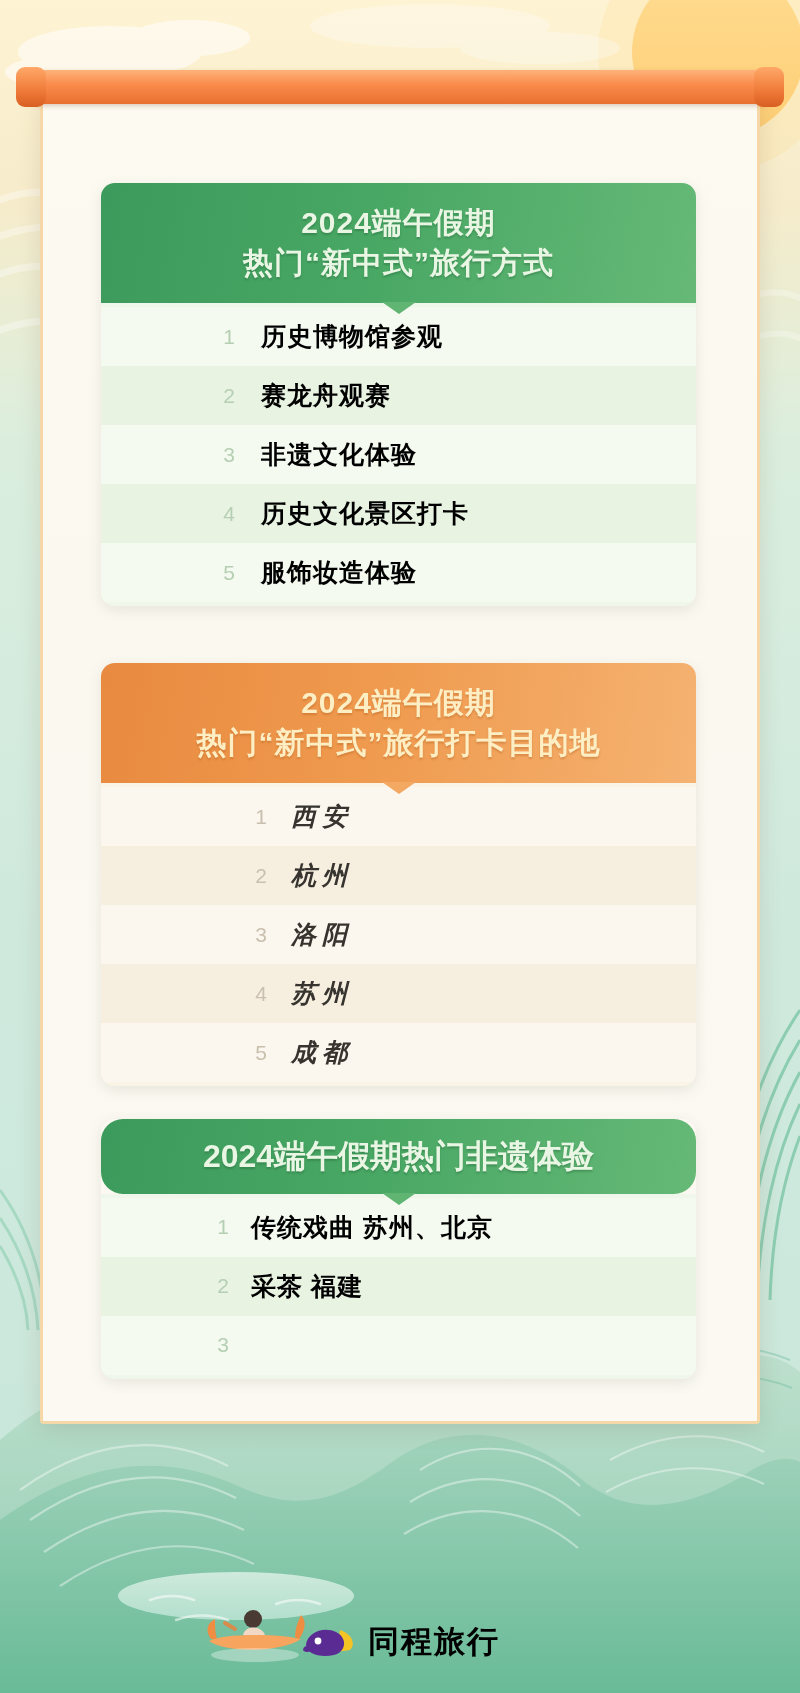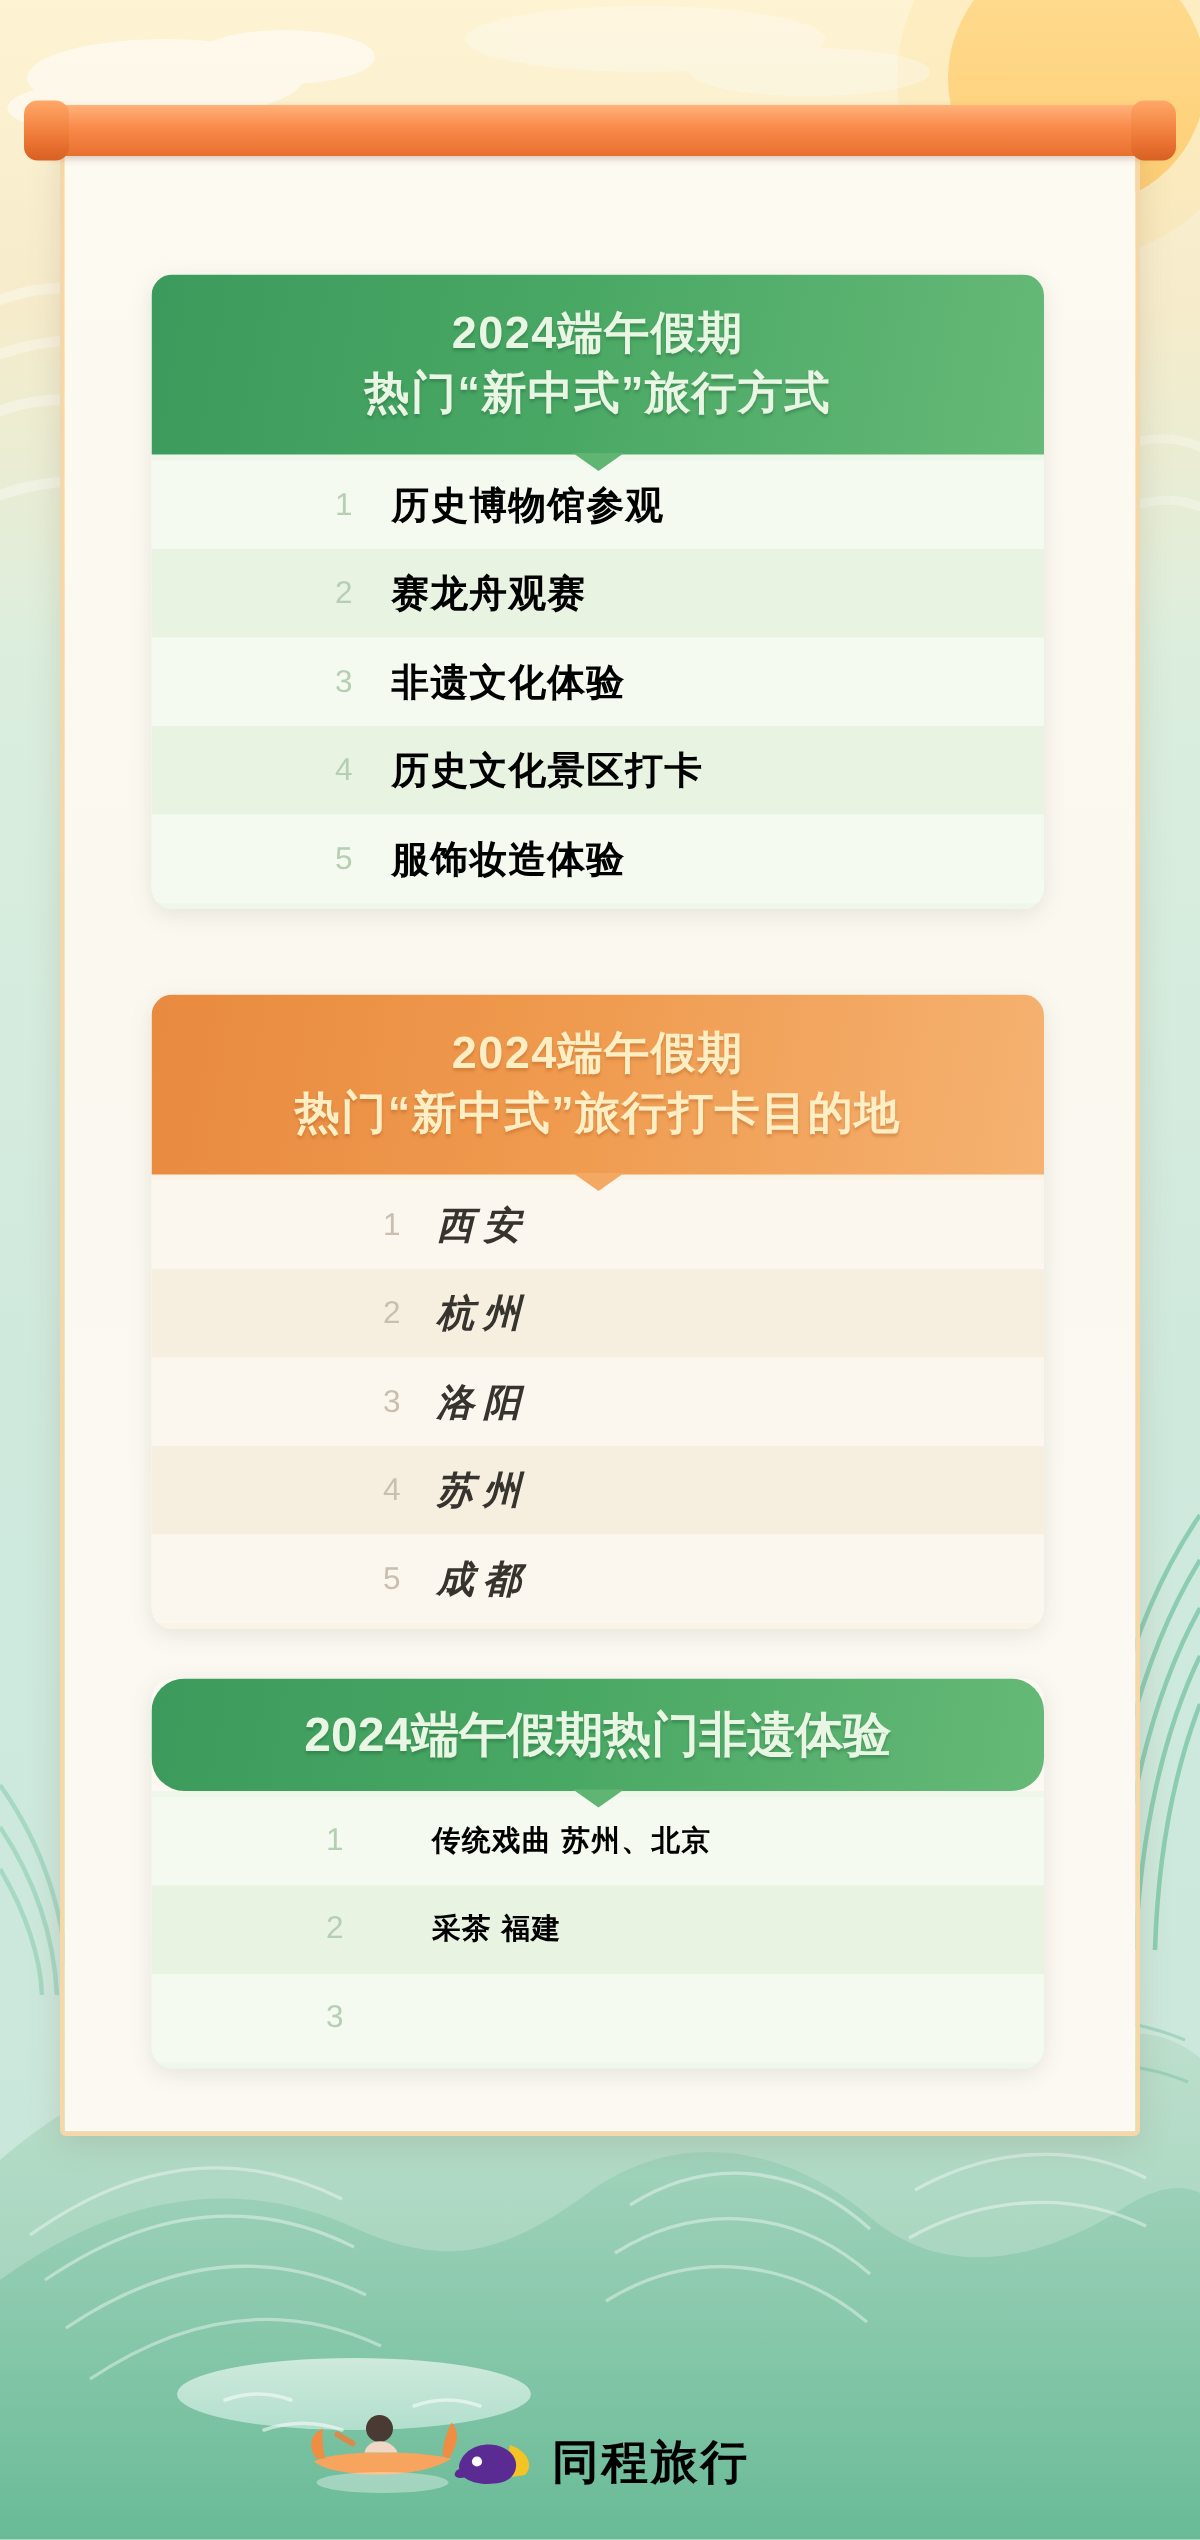--- a/index.html
+++ b/index.html
@@ -101,21 +101,21 @@
     width:160px; text-align:right; padding-right:26px;
     font-size:21px; font-weight:400;
   }
   .row .txt{
     font-size:25px; font-weight:bold; letter-spacing:1px;
   }
 
   
   .card3 .card-head{ font-size:32px; padding:16px 10px 16px; letter-spacing:0px;border-radius:22px; }
   .card3 .row .rank{ width:150px; padding-right:22px; }
-  .card3 .row .txt{ font-size:19px;margin-left:37px; }
+  .card3 .row .txt{ font-size:25px; }
 
   .card2 .row .rank{ width:190px; padding-right:24px; }
 
   
   .footer{
     position:absolute; left:0; bottom:30px; width:800px;
     display:flex; align-items:center; justify-content:center;
     gap:10px; z-index:20;
   }
   .logo-bird{ position:relative; width:58px; height:36px; }

